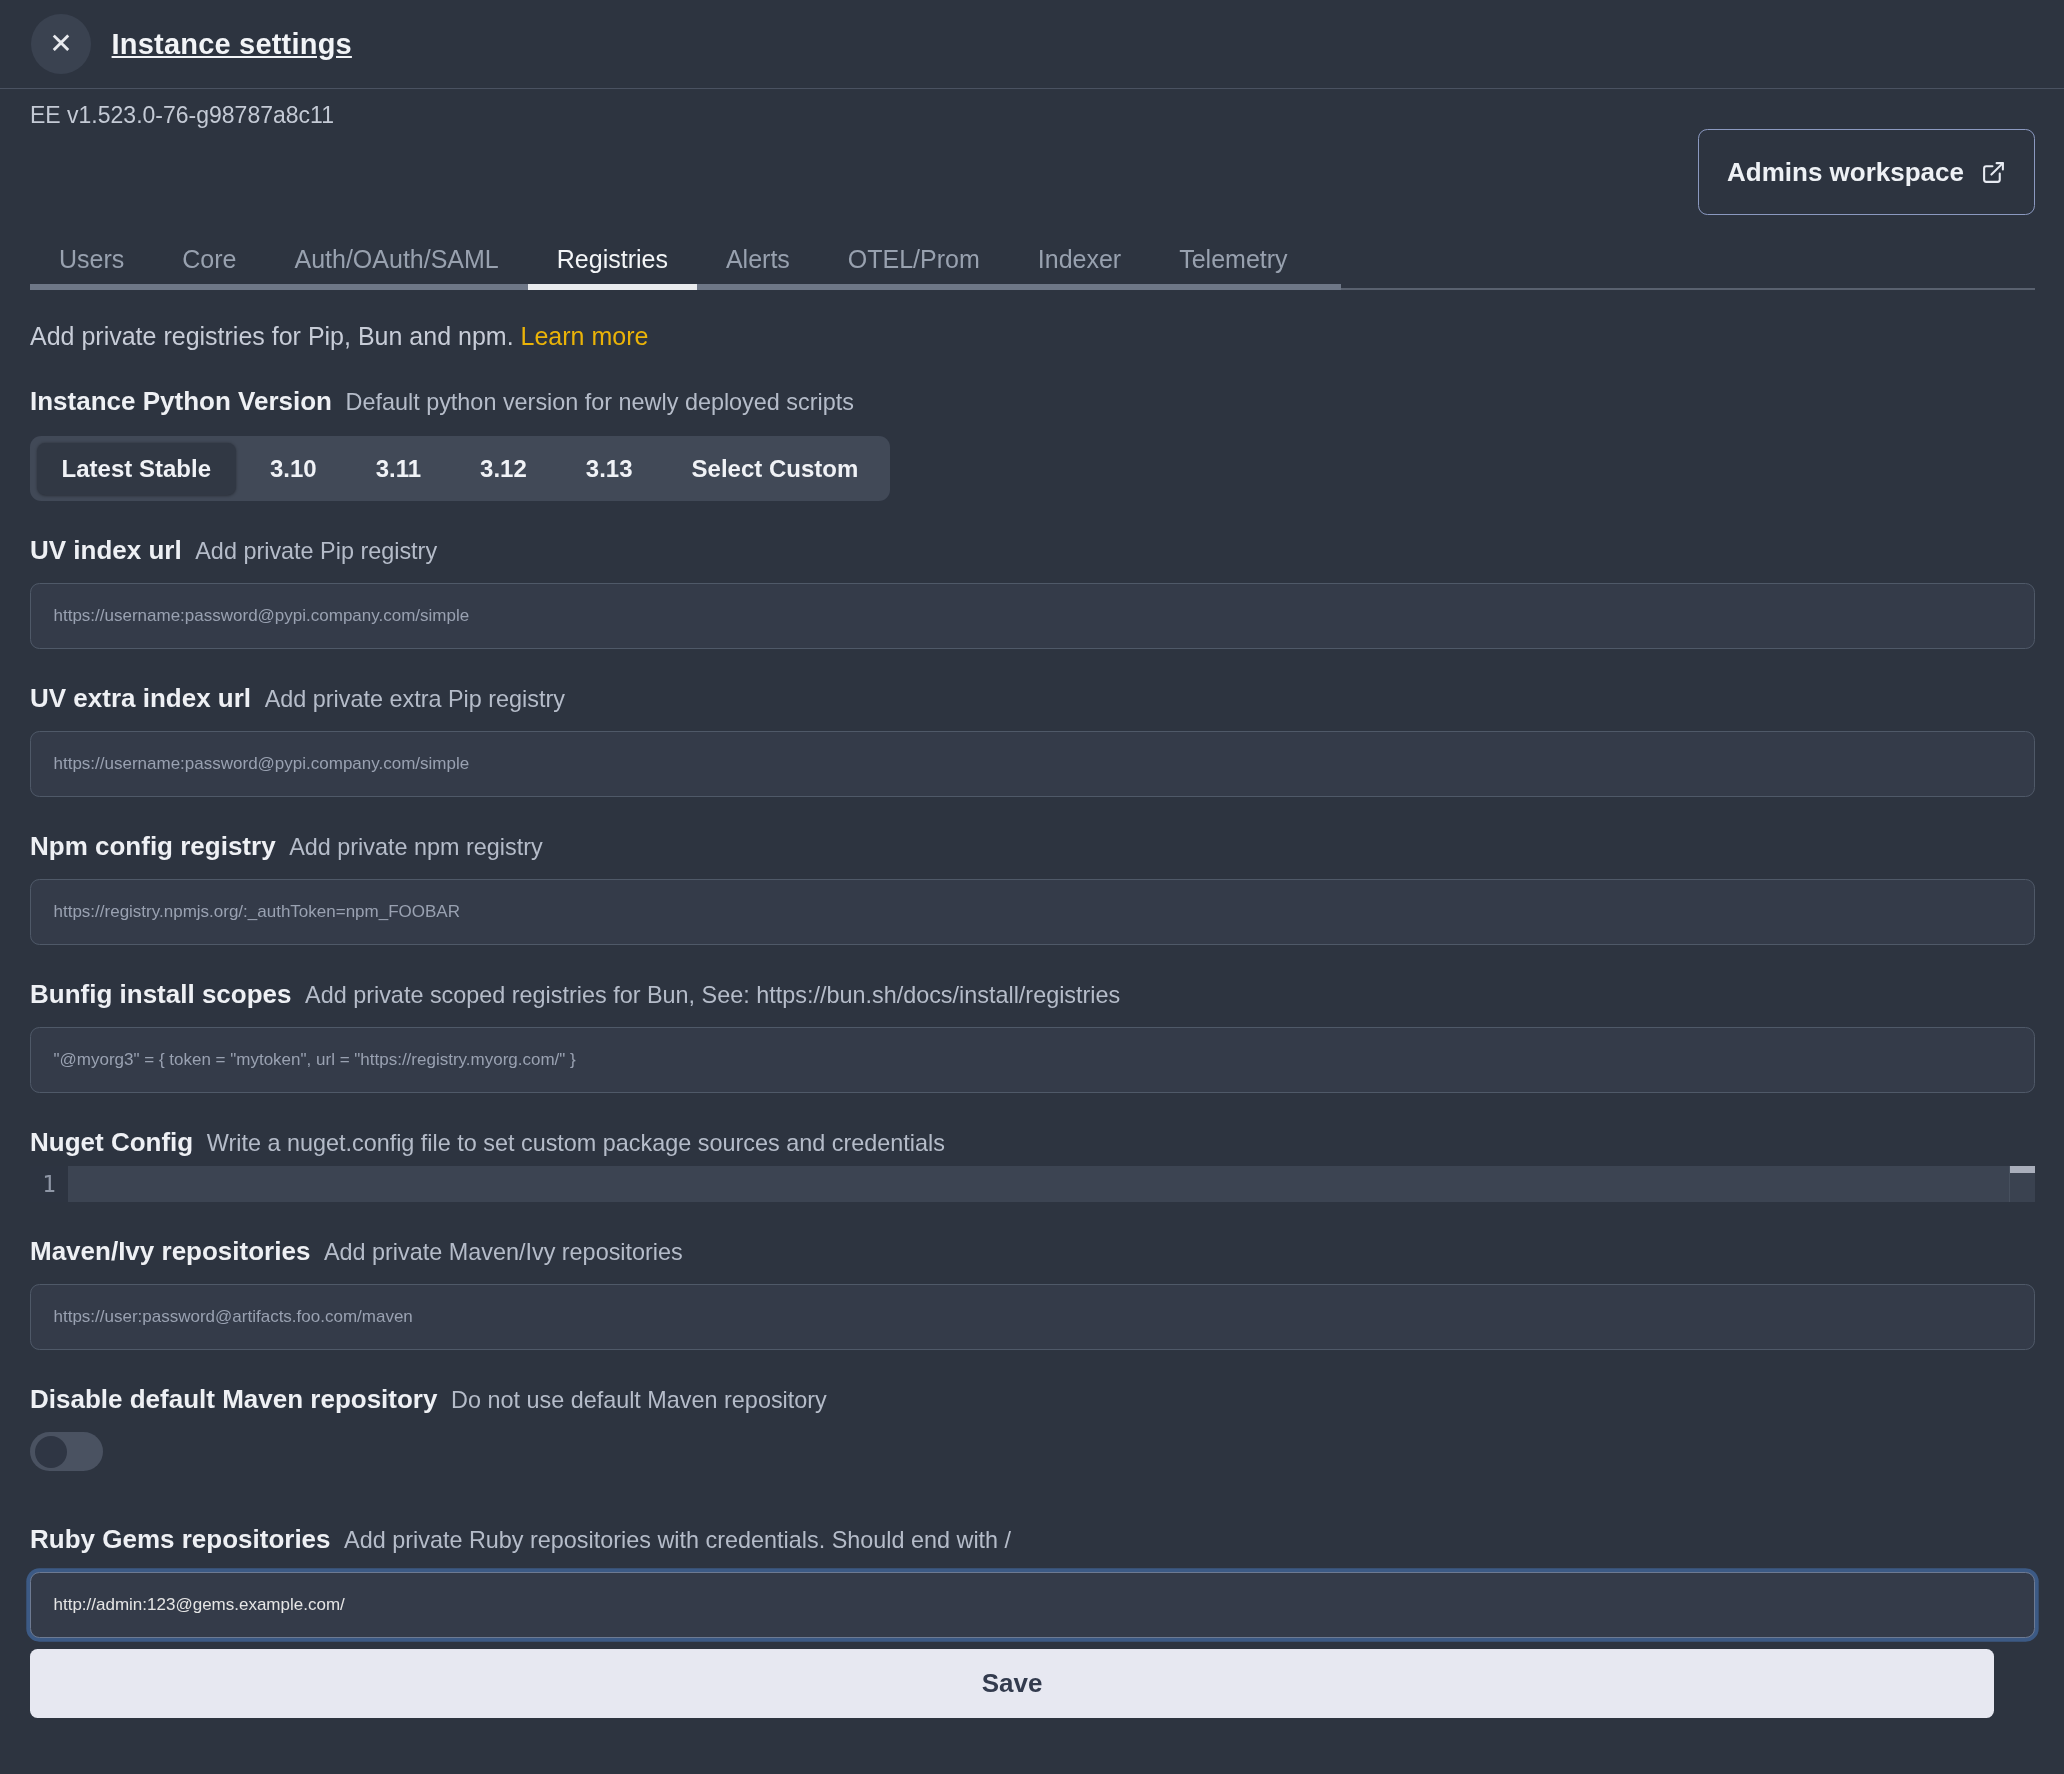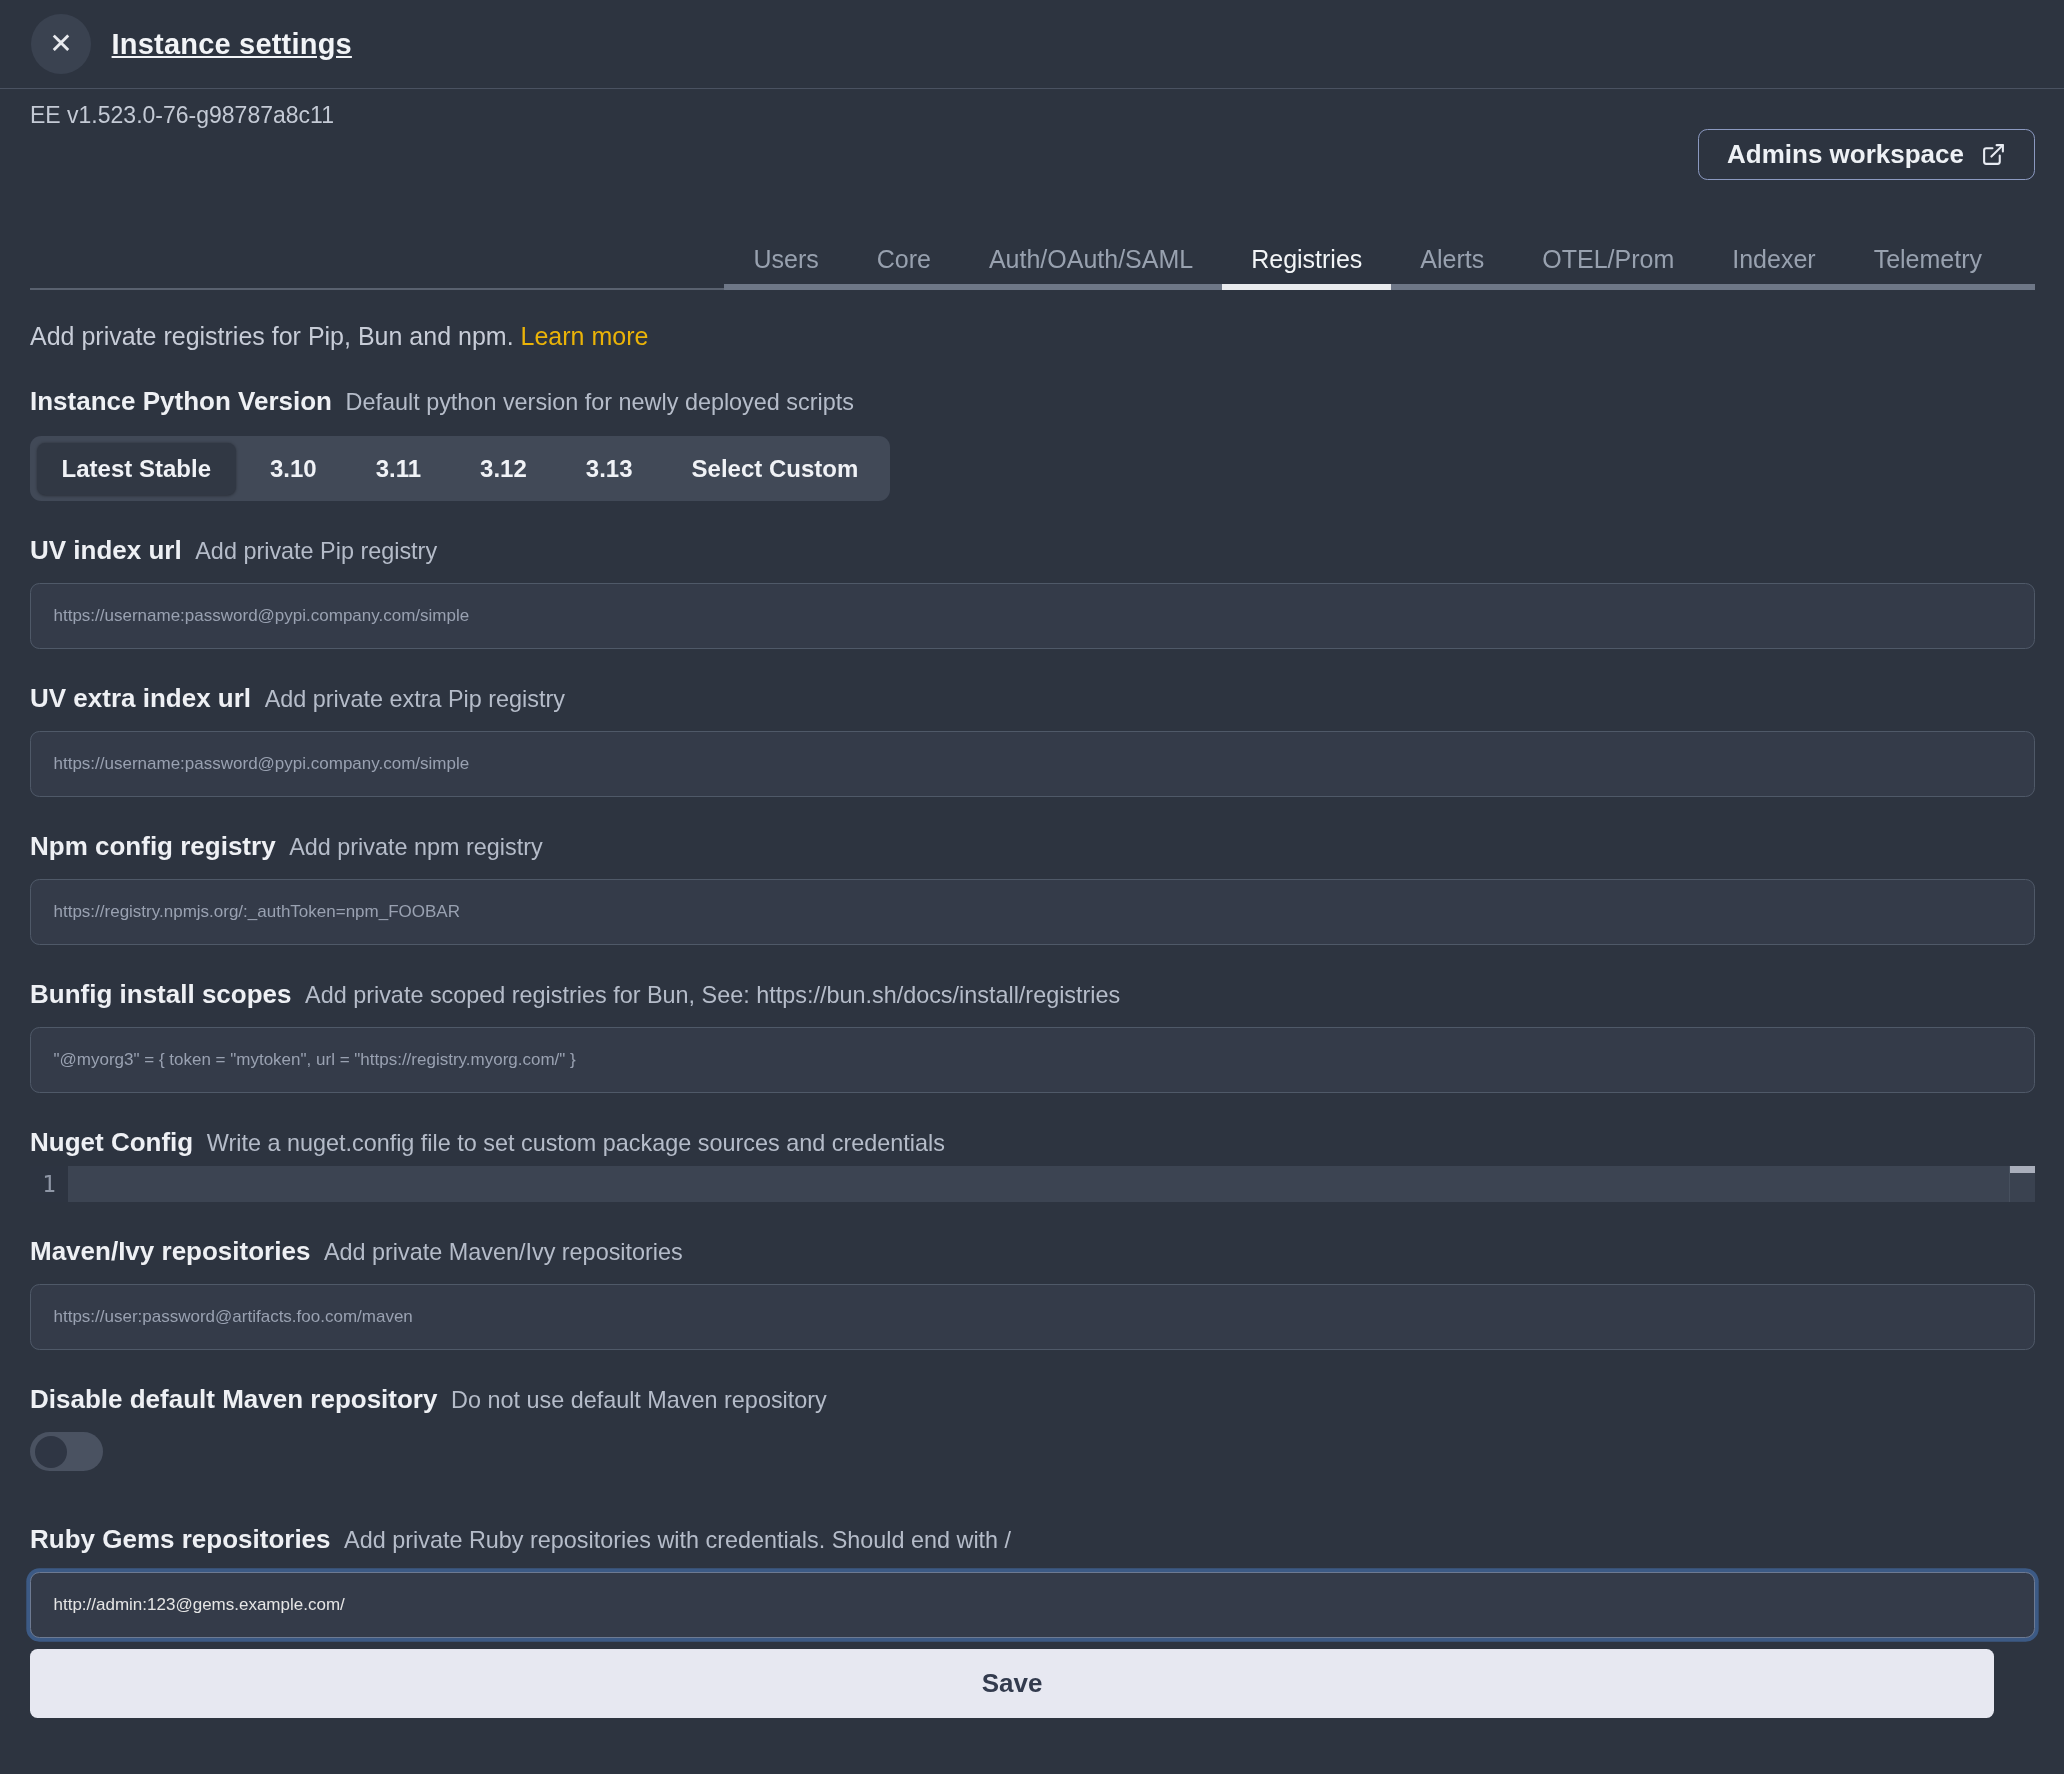--- a/index.html
+++ b/index.html
@@ -31,31 +31,31 @@
   
   .content{ padding:0 30px; position:relative; }
 
   .clip{ height:8.4px; overflow:hidden; }
   .clip span{ display:block; font-size:27px; font-weight:700; color:#ccd2db; margin-top:-25px; }
 
   .version{ margin-top:3.7px; font-size:23px; color:#c4cad5; line-height:28px; }
 
   .admins-btn{
     position:absolute; top:40px; right:30px;
-    height:51px; padding:0 28px;
+    height:86px; padding:0 28px;
     display:inline-flex; align-items:center; gap:17px;
     background:transparent;
     border:1.9px solid #8b99c0; border-radius:9.4px;
     color:#eef1f5; font-size:26px; font-weight:700;
     font-family:inherit; cursor:pointer;
   }
   .admins-btn svg{ width:25px; height:25px; stroke:#e8ebf2; }
 
   
-  .tabbar{ margin-top:99px; position:relative; height:62px;text-align:right; }
+  .tabbar{ margin-top:99px; position:relative; height:62px; }
   .tabbar .thin{ position:absolute; left:0; right:0; bottom:0; height:1.9px; background:#59616f; }
   .tablist{ display:inline-flex; height:100%; position:relative; padding-right:24px; }
   .tablist::after{ content:''; position:absolute; left:0; right:0; bottom:0; height:5.6px; background:#6e7787; }
   .tab{
     display:flex; align-items:center; padding:0 29px;
     font-size:25px; color:#98a1af; cursor:pointer; position:relative; white-space:nowrap;
   }
   .tab.active{ color:#f3f5f7; }
   .tab.active::after{ content:''; position:absolute; left:0; right:0; bottom:0; height:5.6px; background:#e9ebee; z-index:1; }
 

